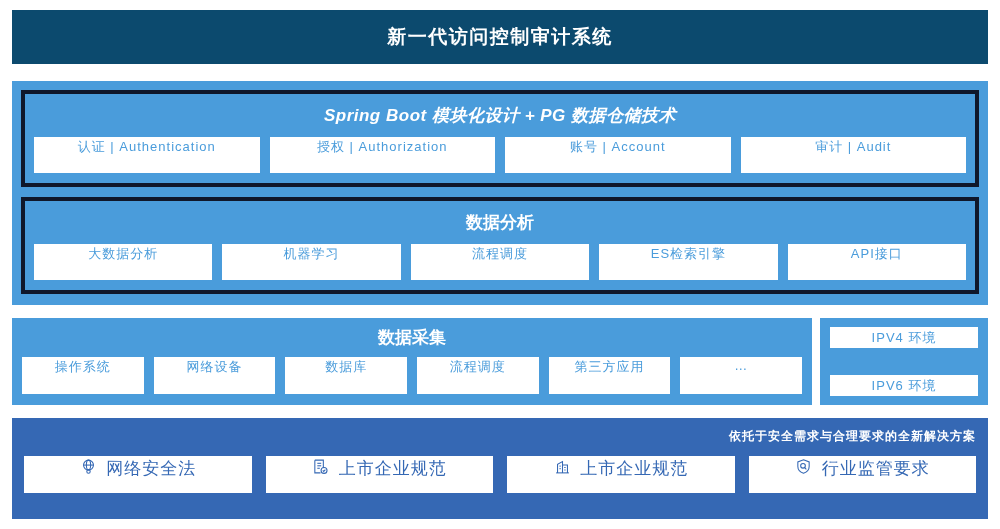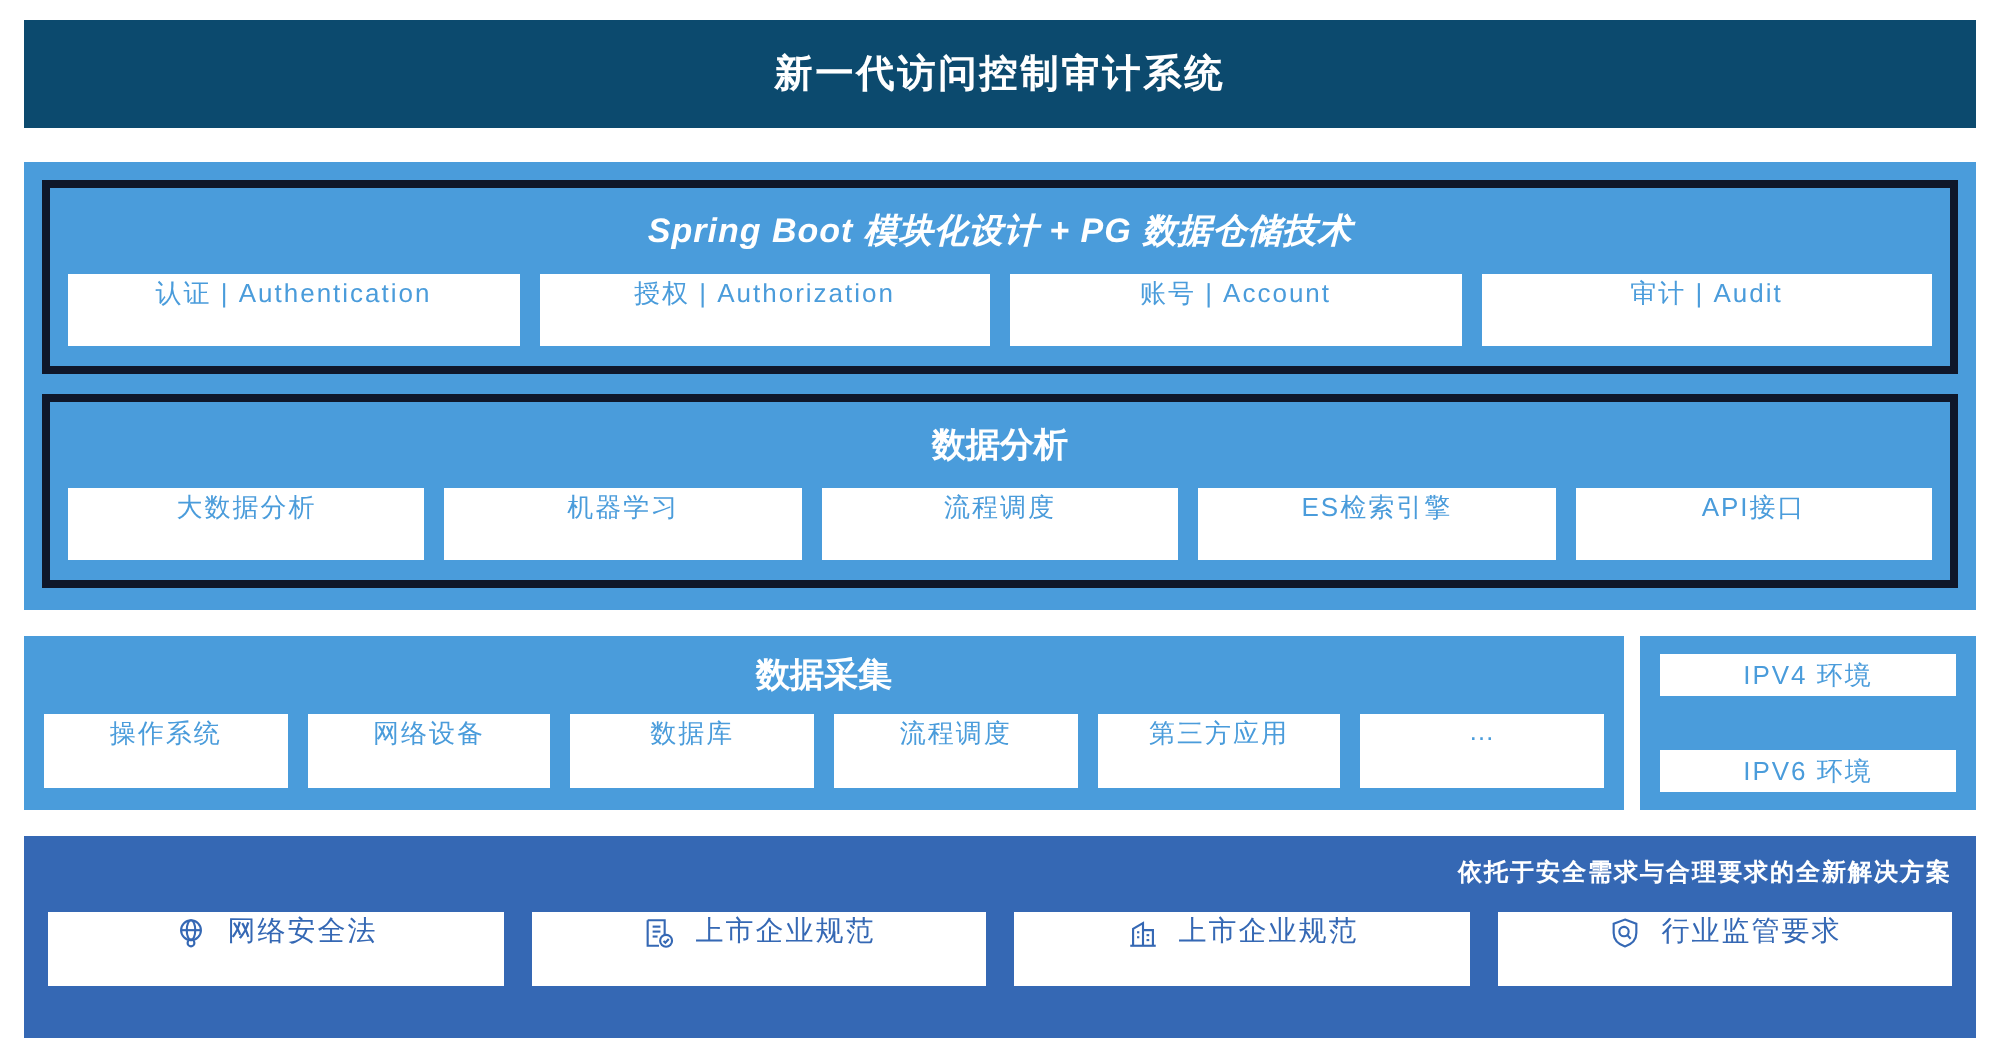--- a/index.html
+++ b/index.html
@@ -163,21 +163,21 @@
     font-weight: bold;
     letter-spacing: 1px;
     padding: 4px 0 11px 0;
   }
   .solution .tiles {
     gap: 14px;
   }
   .solution .tile {
     height: 37px;
     color: #3568b4;
-    font-size: 14px;
+    font-size: 17px;
     gap: 9px;
   }
   .tile-icon {
     display: inline-flex;
     align-items: center;
     justify-content: center;
     width: 18px;
     height: 18px;
     flex: 0 0 18px;
   }

